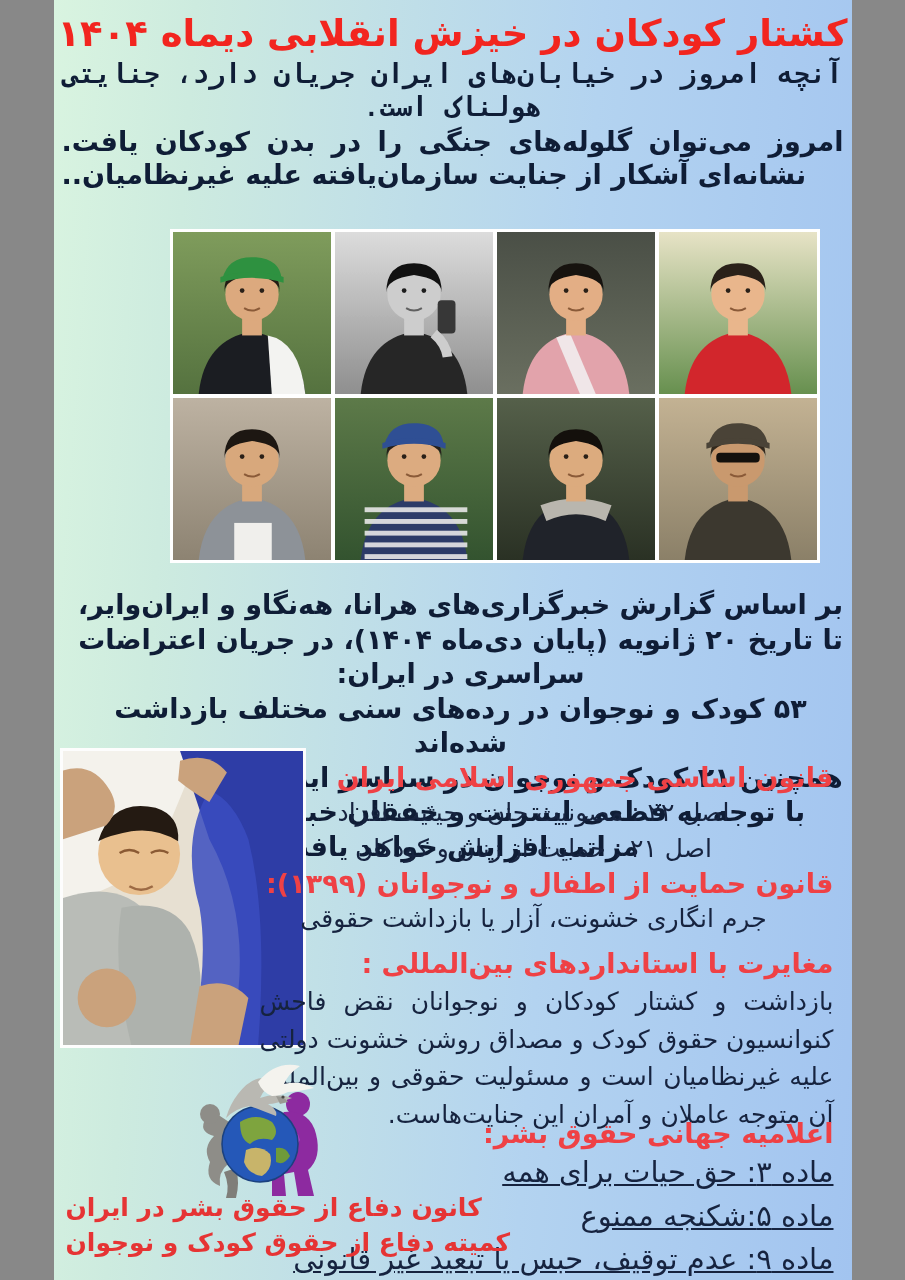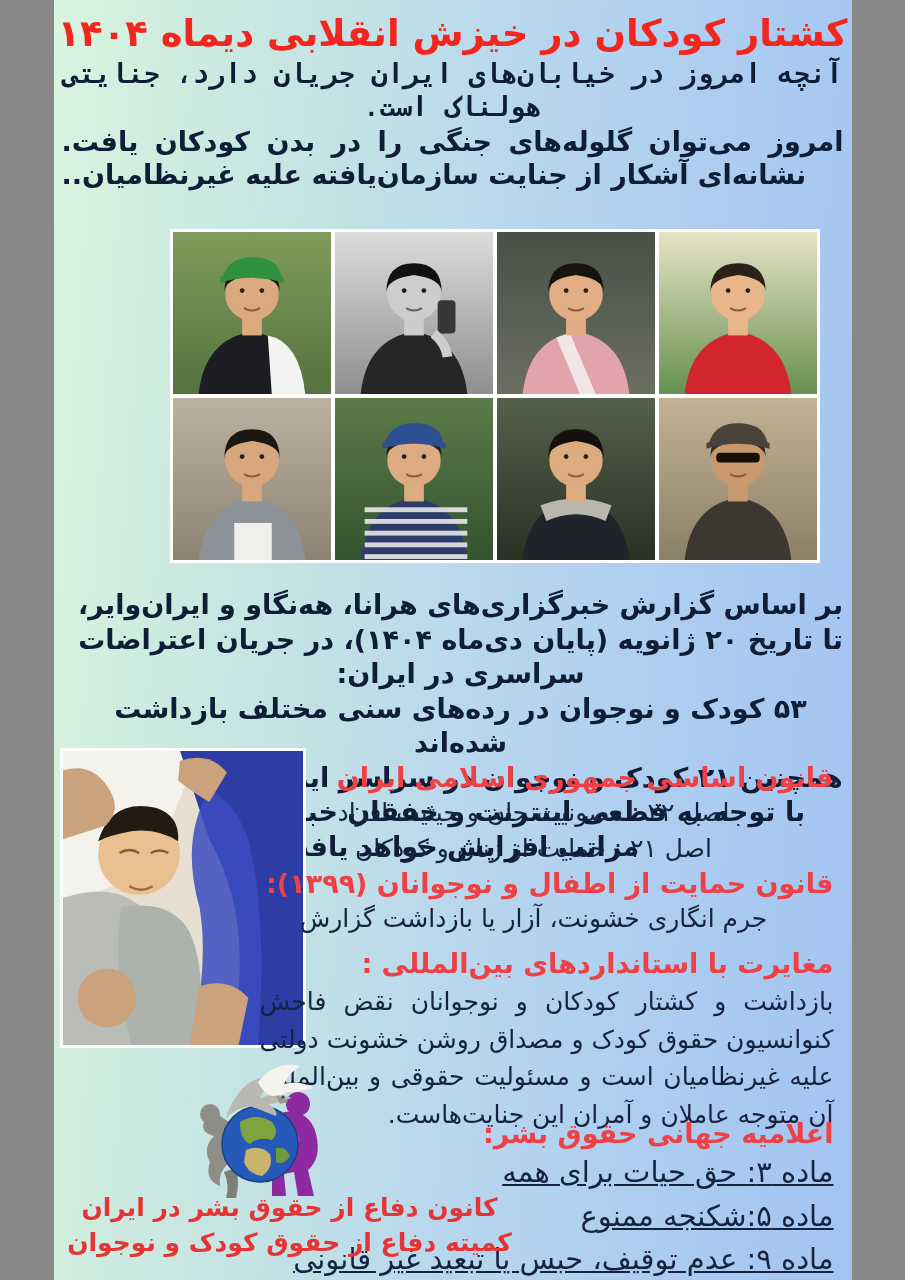--- a/index.html
+++ b/index.html
@@ -59,21 +59,21 @@
   .law-line{font-size:25px;line-height:1.42;color:#16233f;margin:0;text-align:center;}
   .standards-body{
     font-size:25px;line-height:1.5;color:#16233f;
     text-align:justify;text-align-last:right;margin:2px 0 0 14px;
   }
   .udhr-line{font-size:29px;line-height:1.5;color:#16233f;margin:0;text-decoration:underline;}
   .logo{position:absolute;left:126px;top:1052px;width:166px;height:152px;}
   .logo svg{display:block;width:100%;height:100%;}
   .org{
     position:absolute;left:12px;top:1190px;width:448px;
-    text-align:center;color:#e63434;font-weight:800;font-size:25px;line-height:1.4;
+    text-align:left;color:#e63434;font-weight:800;font-size:25px;line-height:1.4;
   }
   .org div{margin:0;}
   .poster-number{
     position:absolute;left:392px;top:1276px;
     font-size:27px;font-weight:800;color:#1c2f6d;
   }
 </style>
 </head>
 <body>
 
@@ -219,21 +219,21 @@
       <circle cx="45" cy="252" r="30" fill="#caa27c"></circle>
       <path d="M140 240 Q170 230 190 252 L180 300 L130 300 Z" fill="#caa27c"></path>
     </svg>
   </div>
 
   <div class="right-col rc-constitution">
     <p class="red-h">قانون اساسی جمهوری اسلامی ایران</p>
     <p class="law-line">اصل ۲۲ : مصونیت جان و حیثیت افراد</p>
     <p class="law-line">اصل ۲۱ : حمایت از زنان و کودکان</p>
     <p class="red-h">قانون حمایت از اطفال و نوجوانان (۱۳۹۹):</p>
-    <p class="law-line">جرم انگاری خشونت، آزار یا بازداشت گزارش</p>
+    <p class="law-line">جرم انگاری خشونت، آزار یا بازداشت حقوقی</p>
   </div>
 
   <div class="right-col rc-standards">
     <p class="red-h">مغایرت با استانداردهای بین‌المللی :</p>
     <p class="standards-body">بازداشت و کشتار کودکان و نوجوانان نقض فاحش کنوانسیون حقوق کودک و مصداق روشن خشونت دولتی علیه غیرنظامیان است و مسئولیت حقوقی و بین‌المللی آن متوجه عاملان و آمران این جنایت‌هاست.</p>
   </div>
 
   <div class="right-col rc-udhr">
     <p class="red-h">اعلامیه جهانی حقوق بشر:</p>
     <p class="udhr-line">ماده ۳: حق حیات برای همه</p>

